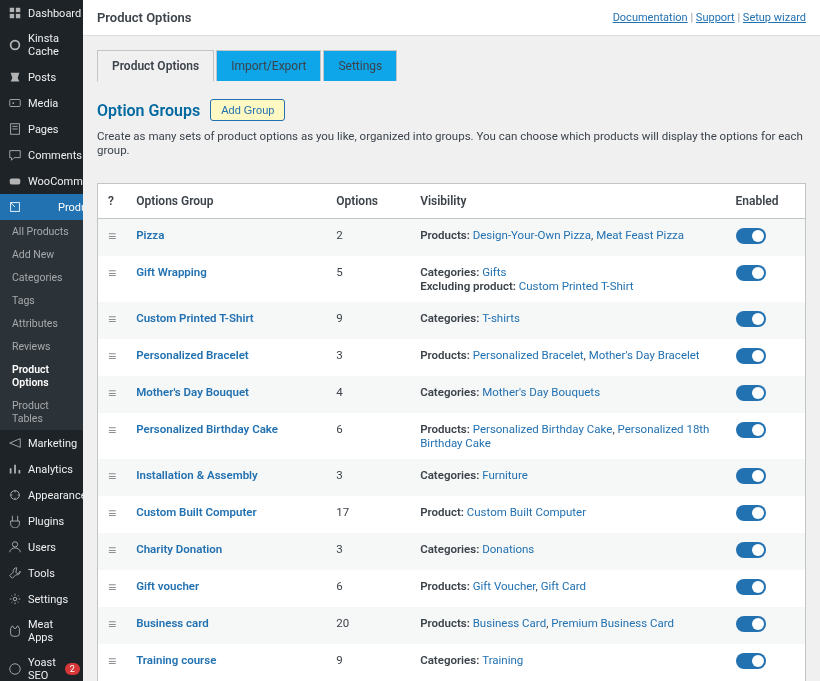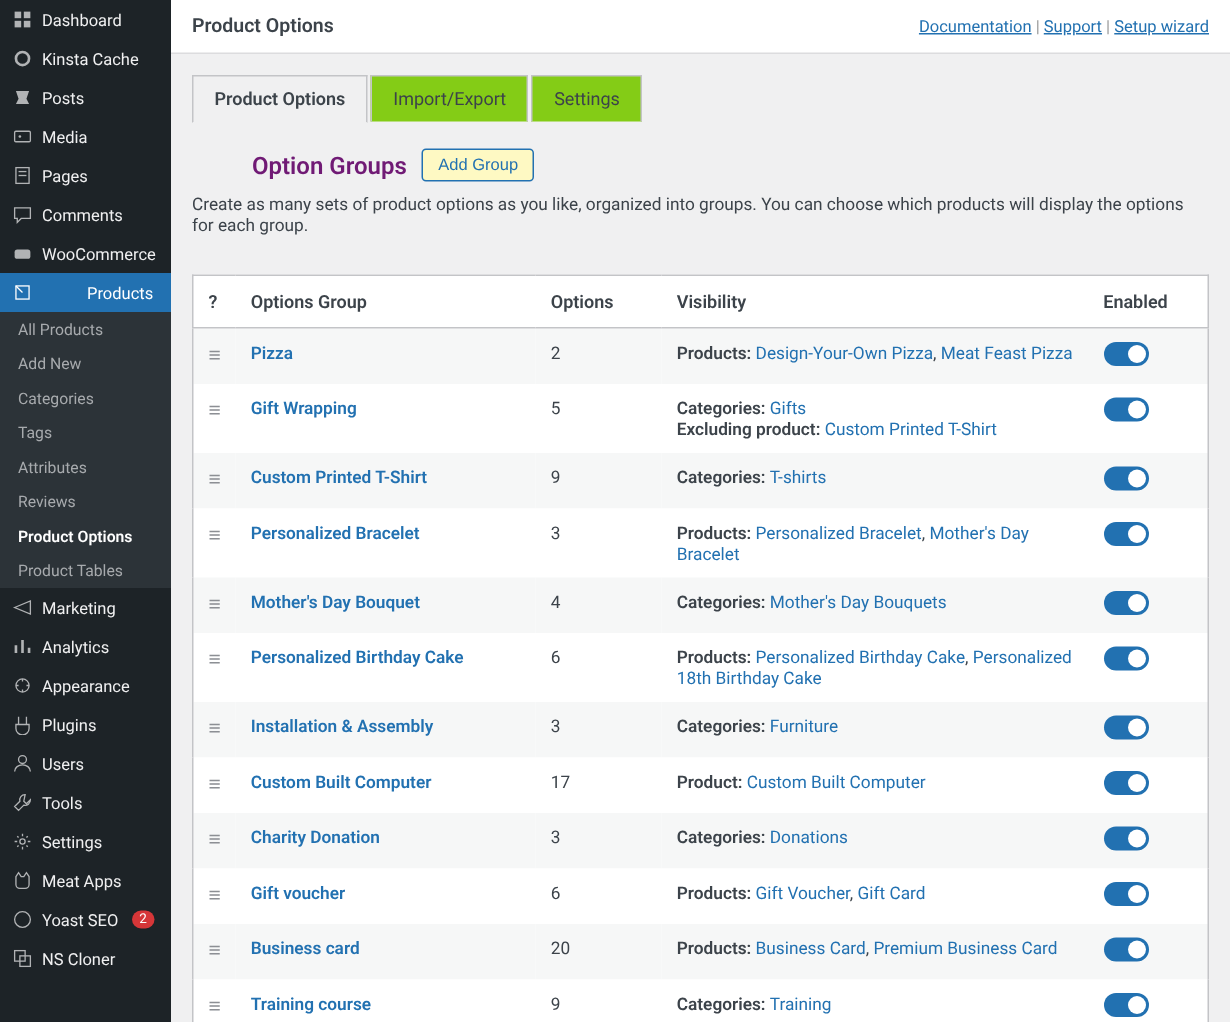--- a/index.html
+++ b/index.html
@@ -1,45 +1,45 @@
 <!DOCTYPE html>
 <html><head>
 <meta charset="utf-8">
 <style>
   * { box-sizing: border-box; margin: 0; padding: 0; }
   body { font-family: -apple-system, BlinkMacSystemFont, "Segoe UI", Roboto, sans-serif; font-size: 13px; color: #3c434a; background: #f0f0f1; }
   .wrap { display: flex; width: 820px; height: 681px; overflow: hidden; }
 
   
-  .sidebar { width: 114px; background: #1d2327; color: #f0f0f1; flex-shrink: 0; font-size: 11px; overflow-y: auto; }
+  .sidebar { width: 83px; background: #1d2327; color: #f0f0f1; flex-shrink: 0; font-size: 11px; overflow-y: auto; }
   .sidebar::-webkit-scrollbar { width: 0; }
   .menu-item { display: flex; align-items: center; padding: 6px 8px; color: #f0f0f1; cursor: pointer; gap: 6px; }
   .menu-item.active { background: #2271b1; color: #fff; position: relative; gap: 36px; }
   .menu-item.active::after { content: ""; position: absolute; right: -6px; top: 50%; margin-top: -6px; border: 6px solid transparent; border-right-color: #f0f0f1; }
   .menu-item .ico { width: 14px; height: 14px; opacity: 0.7; display: flex; align-items: center; justify-content: center; }
   .menu-item.active .ico { opacity: 1; }
   .submenu { background: #2c3338; }
   .submenu .sub-item { padding: 5px 8px 5px 12px; color: #a7aaad; font-size: 10.5px; cursor: pointer; }
   .submenu .sub-item.current { color: #fff; font-weight: 600; }
   .badge { background: #d63638; color: #fff; border-radius: 9px; font-size: 9px; padding: 1px 5px; margin-left: 3px; }
 
   
   .main { flex: 1; background: #f0f0f1; overflow-y: auto; }
   .header-bar { background: #fff; border-bottom: 1px solid #dcdcde; padding: 10px 14px; display: flex; justify-content: space-between; align-items: center; }
   .header-bar h2 { font-size: 13px; font-weight: 600; }
   .header-links { font-size: 11px; color: #999; }
   .header-links a { color: #2271b1; text-decoration: underline; cursor: pointer; }
 
   .tabs { display: flex; margin: 14px 14px 0 14px; gap: 0; }
-  .tab { padding: 8px 14px; border: 1px solid #c3c4c7; background: #84cc16; font-size: 12px; cursor: pointer; margin-right: 2px; border-bottom: none; }
+  .tab { padding: 8px 14px; border: 1px solid #c3c4c7; background: #0ea5e9; font-size: 12px; cursor: pointer; margin-right: 2px; border-bottom: none; }
   .tab.active { background: #f0f0f1; border-bottom: 1px solid #f0f0f1; margin-bottom: -1px; font-weight: 600; }
 
   .section { margin: 18px 14px 0 14px; }
   .section-head { display: flex; align-items: center; gap: 10px; margin-bottom: 8px; }
-  .section-head h3 { font-size: 16px; font-weight: 600; color: #701a75; margin-left: 40px; }
+  .section-head h3 { font-size: 16px; font-weight: 600; color: #0369a1; }
   .add-btn { background: #fef9c3; border: 1px solid #2271b1; color: #2271b1; padding: 4px 10px; font-size: 11px; border-radius: 3px; cursor: pointer; }
   .help-text { font-size: 11.5px; color: #3c434a; margin-bottom: 26px; }
 
   
   table.list { width: 100%; border-collapse: collapse; border: 1px solid #c3c4c7; background: #fff; }
   table.list thead th { text-align: left; font-weight: 600; font-size: 12px; padding: 10px 10px; border-bottom: 1px solid #c3c4c7; background: #fff; }
   table.list tbody tr { border-bottom: 0px solid #dcdcde; }
   table.list tbody tr:nth-child(odd) { background: #f6f7f7; }
   table.list tbody tr:nth-child(even) { background: #fff; }
   table.list td { padding: 9px 10px; vertical-align: top; font-size: 11.5px; }

